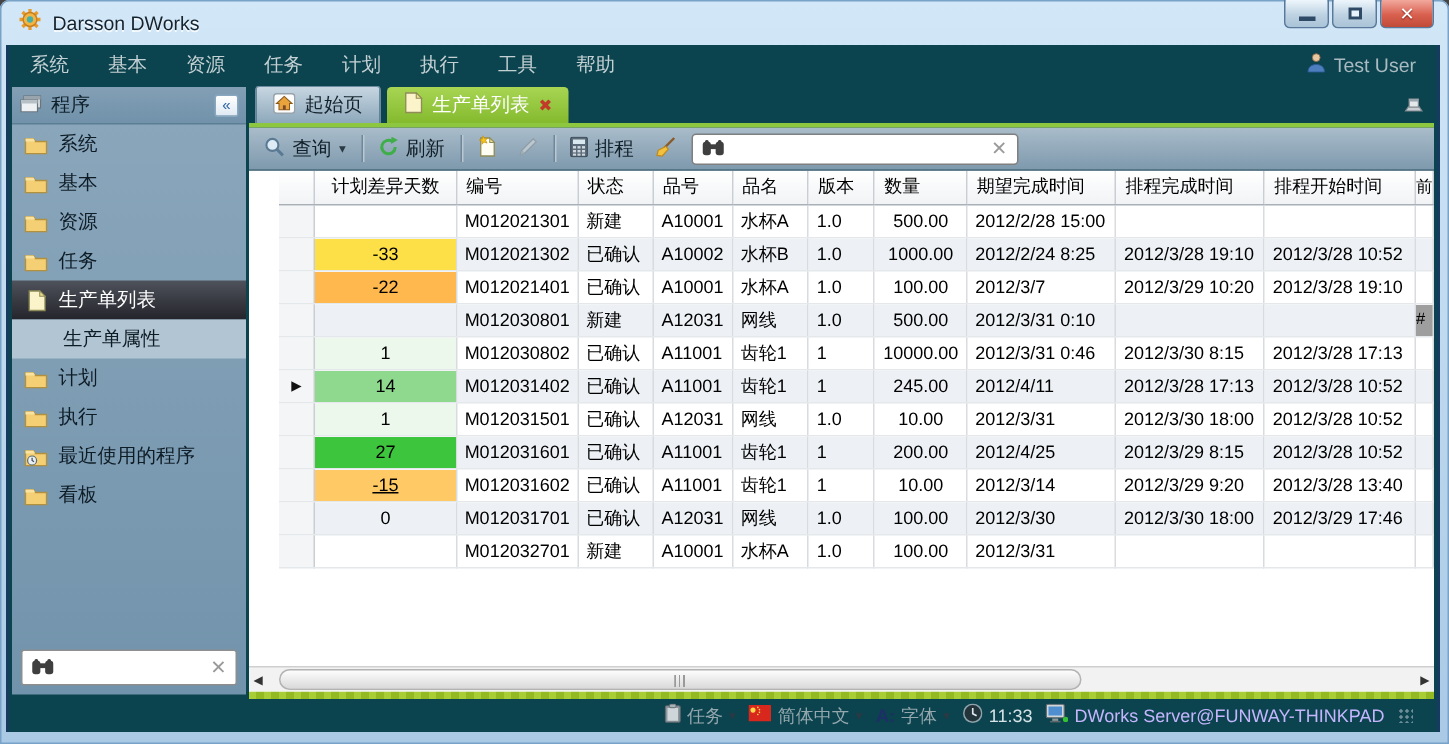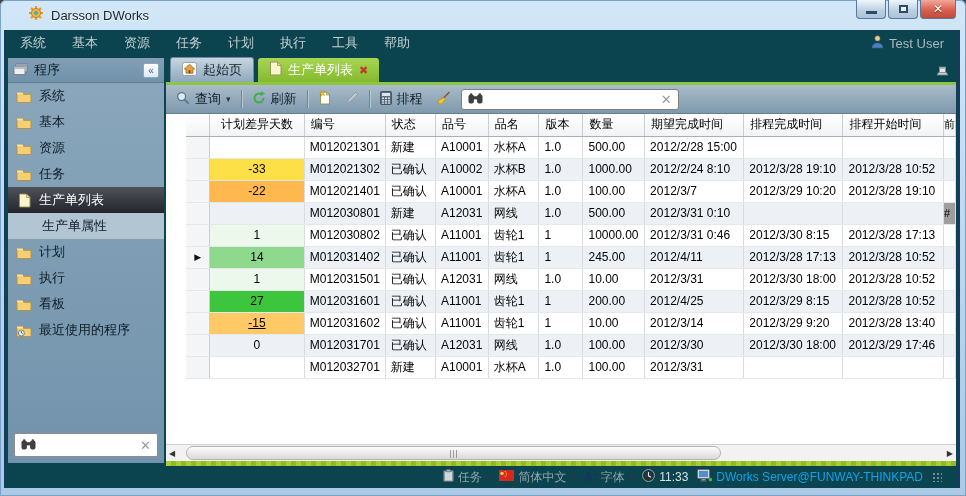--- a/index.html
+++ b/index.html
@@ -1,21 +1,21 @@
 <!DOCTYPE html>
 <html><head>
 <meta charset="utf-8">
 <style>
   * { margin:0; padding:0; box-sizing:border-box; }
   body { font-family:"Liberation Sans","DejaVu Sans",sans-serif; background:#444; }
   .window{ position:relative; width:966px; height:496px; background:linear-gradient(#d2e7f7,#a9c9e5);
            border-radius:6px 6px 0 0; overflow:hidden; box-shadow:inset 0 0 0 1px #78a2c8; }
 
   
-  .titlebar{ position:absolute; top:0; left:16px; right:0; height:30px; display:flex; align-items:center; padding:0 12px; gap:7px; }
+  .titlebar{ position:absolute; top:0; left:0; right:0; height:30px; display:flex; align-items:center; padding:0 12px; gap:7px; }
   .title-text{ font-size:13px; color:#15232e; text-shadow:0 1px 0 rgba(255,255,255,.8); }
   .win-buttons{ position:absolute; top:0; right:10px; display:flex; gap:2px; }
   .win-btn{ width:30px; height:19px; border:1px solid #59789a; border-top:none; border-radius:0 0 4px 4px;
             background:linear-gradient(#eef6fc,#bdd2e2 55%,#aac3d7); display:flex; align-items:center; justify-content:center; cursor:pointer; }
   .win-btn.close{ width:36px; background:linear-gradient(#f2a89d,#d9604f 55%,#c04a38); }
   .glyph-min{ width:11px; height:3px; background:#2e4a66; margin-top:7px; }
   .glyph-restore{ width:9px; height:8px; border:2px solid #2e4a66; background:#e8f2fa; }
   .glyph-close{ color:#fff; font-size:12px; font-weight:bold; text-shadow:0 1px 1px #7a1f14; }
 
   
@@ -66,38 +66,38 @@
   .grid-area{ flex:1; background:#fff; display:flex; flex-direction:column; min-height:0; }
   .table-wrap{ flex:1; overflow:hidden;margin-left:20px; }
   table{ border-collapse:collapse; table-layout:fixed; font-size:12px; color:#000; }
   th{ height:22px; font-weight:normal; background:linear-gradient(#ffffff,#f1f3f5); border-right:1px solid #c9ced4;
       border-bottom:1px solid #a8b0b8; padding:0 6px; text-align:left; white-space:nowrap; overflow:hidden; }
   th.center{ text-align:center; }
   td{ height:22px; border-right:1px solid #d8dce0; border-bottom:1px solid #e5e8eb; padding:0 5px;
       white-space:nowrap; overflow:hidden; background:#fff; }
   tr.alt td{ background:#edf1f5; }
   td.ind{ background:#f4f5f6 !important; border-right:1px solid #c9ced4; text-align:center; font-size:9px; color:#111; padding:0; }
-  td.center{ text-align:center; } td.right{ text-align:left; }
+  td.center{ text-align:center; } td.right{ text-align:center; }
   td.extra, th.extra{ padding:0; font-size:11px; }
 
   .hscroll{ height:17px; flex:0 0 17px; border-top:1px solid #cfcfcf; background:#f2f2f2; position:relative;
             display:flex; align-items:center; justify-content:space-between; padding:0 3px; }
   .hs-arrow{ font-size:8px; color:#333; cursor:pointer; }
   .hs-thumb{ position:absolute; left:20px; width:535px; top:1px; height:14px; border:1px solid #b3b3b3; border-radius:8px;
              background:linear-gradient(#fdfdfd,#d9d9d9); cursor:pointer; }
   .hs-grip{ position:absolute; left:50%; top:3px; width:9px; height:8px; transform:translateX(-50%);
             background:repeating-linear-gradient(90deg,#9a9a9a 0 1px,transparent 1px 3px); }
   .lime-strip{ height:5px; flex:0 0 5px; background:repeating-linear-gradient(90deg,#a9cd35 0 5px,#93b923 5px 10px); }
 
   
   .statusbar{ position:absolute; left:0; right:0; bottom:0; height:22px; background:#0b434e; display:flex; align-items:center;
               justify-content:flex-end; gap:9px; padding-right:16px; font-size:12px; color:#93a7ad; }
   .sb-group{ display:flex; align-items:center; gap:4px; cursor:pointer; }
   .sb-time{ color:#d6e3e7; }
-  .sb-server{ color:#0ea5e9; }
+  .sb-server{ color:#c4b5fd; }
   .sb-grip{ width:10px; height:10px; background-image:radial-gradient(#6e8f99 1px, transparent 1.2px); background-size:4px 4px; }
   .a-glyph{ font-weight:bold; color:#1d2f66; background:transparent; font-size:12px; }
 </style>
 </head>
 <body>
 
 <div class="window">
 
   <div class="titlebar">
     <span>
@@ -229,34 +229,34 @@
                   <path d="M1 2.4h5.3l1.2 1.9H1z" fill="#fae3a0"></path>
                 </svg>
               </span>
               <span>执行</span>
             </div>
             <div class="side-item">
               <span class="ico">
                 <svg width="16" height="13" viewBox="0 0 16 13">
                   <path d="M1 2.4h5.3l1.2 1.9H15v8.2H1z" fill="#f5cf74" stroke="#b2913e" stroke-width="0.9"></path>
                   <path d="M1 2.4h5.3l1.2 1.9H1z" fill="#fae3a0"></path>
-                </svg>
-              </span>
-              <span>看板</span>
-            </div>
-            <div class="side-item">
-              <span class="ico">
-                <svg width="16" height="13" viewBox="0 0 16 13">
-                  <path d="M1 2.4h5.3l1.2 1.9H15v8.2H1z" fill="#f5cf74" stroke="#b2913e" stroke-width="0.9"></path>
-                  <path d="M1 2.4h5.3l1.2 1.9H1z" fill="#fae3a0"></path>
                   <circle cx="5.4" cy="9" r="3" fill="#e8eef2" stroke="#5a6a74" stroke-width="0.8"></circle>
                   <path d="M5.4 7.2v1.8l1.3.8" stroke="#3a4a54" stroke-width="0.8" fill="none"></path>
                 </svg>
               </span>
               <span>最近使用的程序</span>
+            </div>
+            <div class="side-item">
+              <span class="ico">
+                <svg width="16" height="13" viewBox="0 0 16 13">
+                  <path d="M1 2.4h5.3l1.2 1.9H15v8.2H1z" fill="#f5cf74" stroke="#b2913e" stroke-width="0.9"></path>
+                  <path d="M1 2.4h5.3l1.2 1.9H1z" fill="#fae3a0"></path>
+                </svg>
+              </span>
+              <span>看板</span>
             </div>
           </div>
         <div class="side-search">
           <span>
             <svg width="15" height="11" viewBox="0 0 15 11">
                 <g fill="#3f3f3f">
                   <rect x="0.5" y="1.5" width="5.4" height="9" rx="2"></rect>
                   <rect x="9.1" y="1.5" width="5.4" height="9" rx="2"></rect>
                   <rect x="5" y="3.2" width="5" height="3.2"></rect>
                   <rect x="2" y="0.3" width="2.4" height="2" rx="1"></rect>
@@ -417,21 +417,21 @@
                   </tr>
                   <tr class="alt">
                     <td class="ind"></td>
                     <td class="center" style="background: #fde047; text-align: center;">-33</td>
                     <td>M012021302</td>
                     <td>已确认</td>
                     <td>A10002</td>
                     <td>水杯B</td>
                     <td>1.0</td>
                     <td class="right">1000.00</td>
-                    <td>2012/2/24 8:10</td>
+                    <td>2012/2/24 8:25</td>
                     <td>2012/3/28 19:10</td>
                     <td>2012/3/28 10:52</td>
                     <td class="extra"></td>
                   </tr>
                   <tr>
                     <td class="ind"></td>
                     <td class="center" style="background: rgb(255, 184, 77);">-22</td>
                     <td>M012021401</td>
                     <td>已确认</td>
                     <td>A10001</td>

